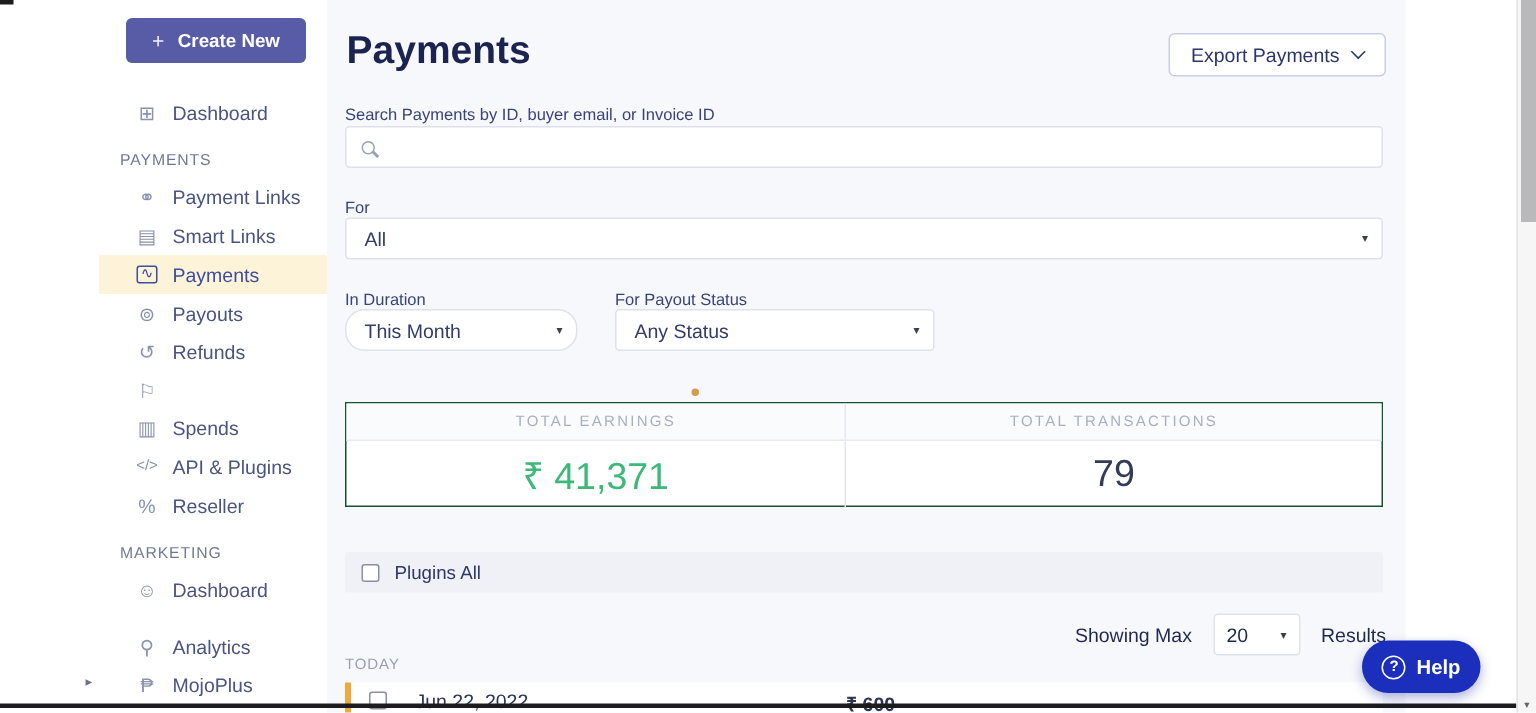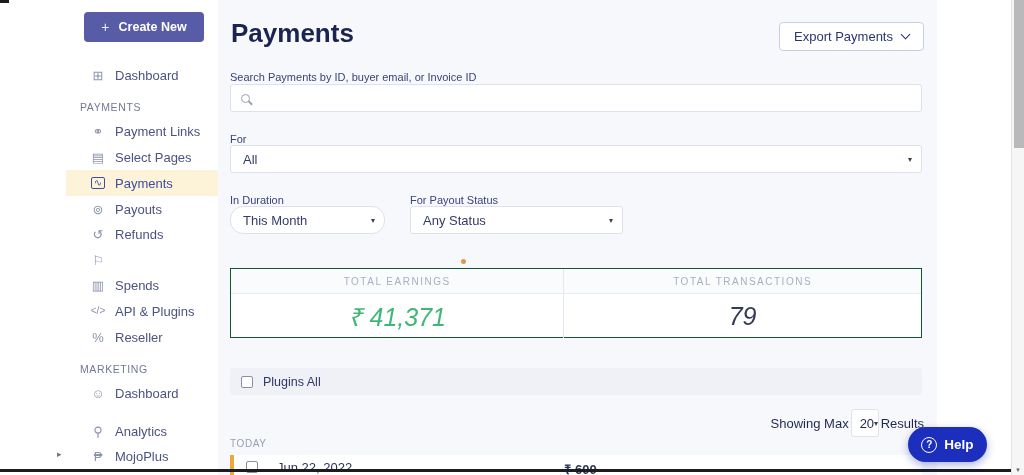--- a/index.html
+++ b/index.html
@@ -47,38 +47,38 @@
   .search-input { border:none; outline:none; background:transparent; flex:1; height:100%;
     padding-left:8px; font-size:13px; color:#333c68; font-family:"Liberation Sans", sans-serif; }
 
   
   .stats { position:absolute; left:12px; top:268px; width:692px; height:70px;
     background:#ffffff; border:1px solid #14532d; }
   .stats-head { display:flex; height:25px; background:#fafbfd; border-bottom:1px solid #e9ebf2; }
   .stats-head > div { display:flex; align-items:center; justify-content:center;
     font-size:10px; letter-spacing:1.5px; color:#a9afc2; }
   .stats-vals { display:flex; height:44px; }
-  .stats-vals > div { display:flex; align-items:center; justify-content:center; font-size:25px;font-style:italic; }
+  .stats-vals > div { display:flex; align-items:center; justify-content:center; font-size:25px; }
   .c-left { width:48.3%; border-right:1px solid #e4e7ef; }
   .c-right { width:51.7%; }
   .earn { color:#3eb879; }
   .txn { color:#343b59; }
   .dot { position:absolute; left:243px; top:259px; width:5px; height:5px; border-radius:50%;
     background:#d69a51; }
 
   .selectall-band { position:absolute; left:12px; top:368px; width:692px; height:27px;
     background:#f0f1f6; border-radius:2px; display:flex; align-items:center; }
   .cb { width:12px; height:12px; background:#ffffff; border:1px solid #8a8fa8; border-radius:2px;
     flex:0 0 12px; cursor:pointer; }
   .selectall-band .cb { margin-left:11px; }
   .selectall-band .lbl { margin-left:10px; font-size:12.5px; color:#2e3868; }
 
   .showing-row { position:absolute; right:13px; top:408px; height:30px; display:flex;
-    align-items:center; gap:2px; font-size:13px; color:#1f2950; }
-  .max-box { width:28px; height:28px; background:#ffffff; border:1px solid #dfe2ec;
+    align-items:center; gap:14px; font-size:13px; color:#1f2950; }
+  .max-box { width:58px; height:28px; background:#ffffff; border:1px solid #dfe2ec;
     border-radius:3px; display:flex; align-items:center; justify-content:space-between;
     padding:0 8px; cursor:pointer; }
   .max-box .mini-caret { font-size:8px; color:#3b3f51; }
 
   .today { position:absolute; left:12px; top:438px; font-size:10px; letter-spacing:.6px; color:#9aa0b2; }
 
   .row { position:absolute; left:12px; top:455px; width:692px; height:20px; background:#ffffff;
     border-left:4px solid #eda93c; overflow:hidden; }
   .row .cb { position:absolute; left:12px; top:6px; }
   .row .date { position:absolute; left:43px; top:5px; font-size:13px; color:#2c3457; }
@@ -116,21 +116,21 @@
   </div>
 
   <div class="sect" style="top:101px;">PAYMENTS</div>
 
   <div class="nav-item" style="top:118px;">
     <span class="ic">⚭</span>
     <span>Payment Links</span>
   </div>
   <div class="nav-item" style="top:144px;">
     <span class="ic">▤</span>
-    <span>Select Pages</span>
+    <span>Smart Links</span>
   </div>
   <div class="nav-item active" style="top:170px;">
     <span class="ic boxed">∿</span>
     <span>Payments</span>
   </div>
   <div class="nav-item" style="top:196px;">
     <span class="ic">⊚</span>
     <span>Payouts</span>
   </div>
   <div class="nav-item" style="top:221px;">

